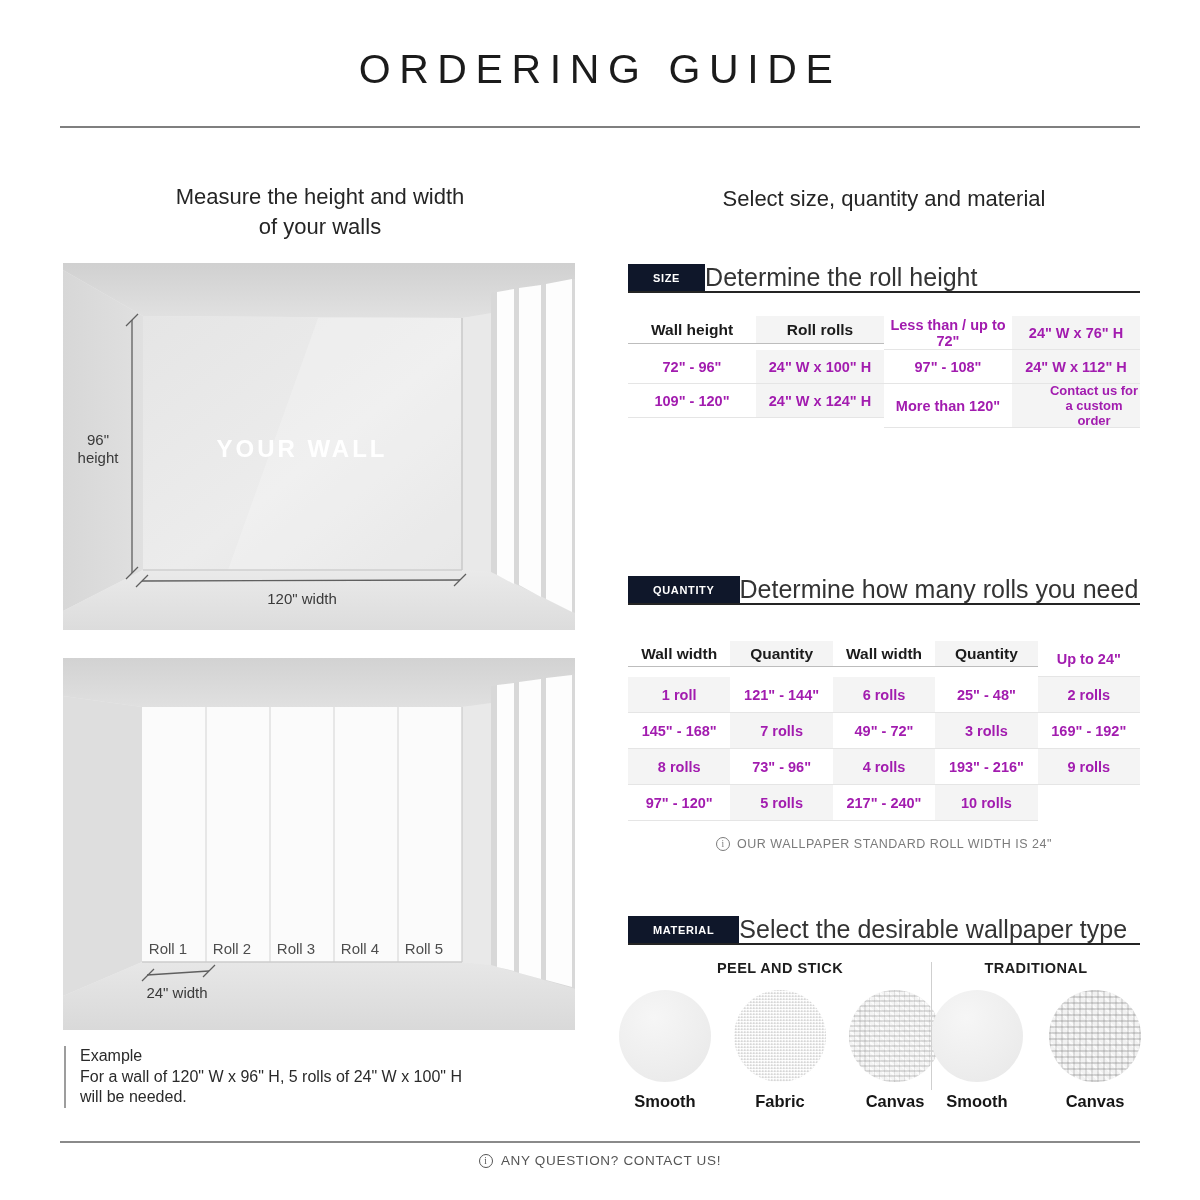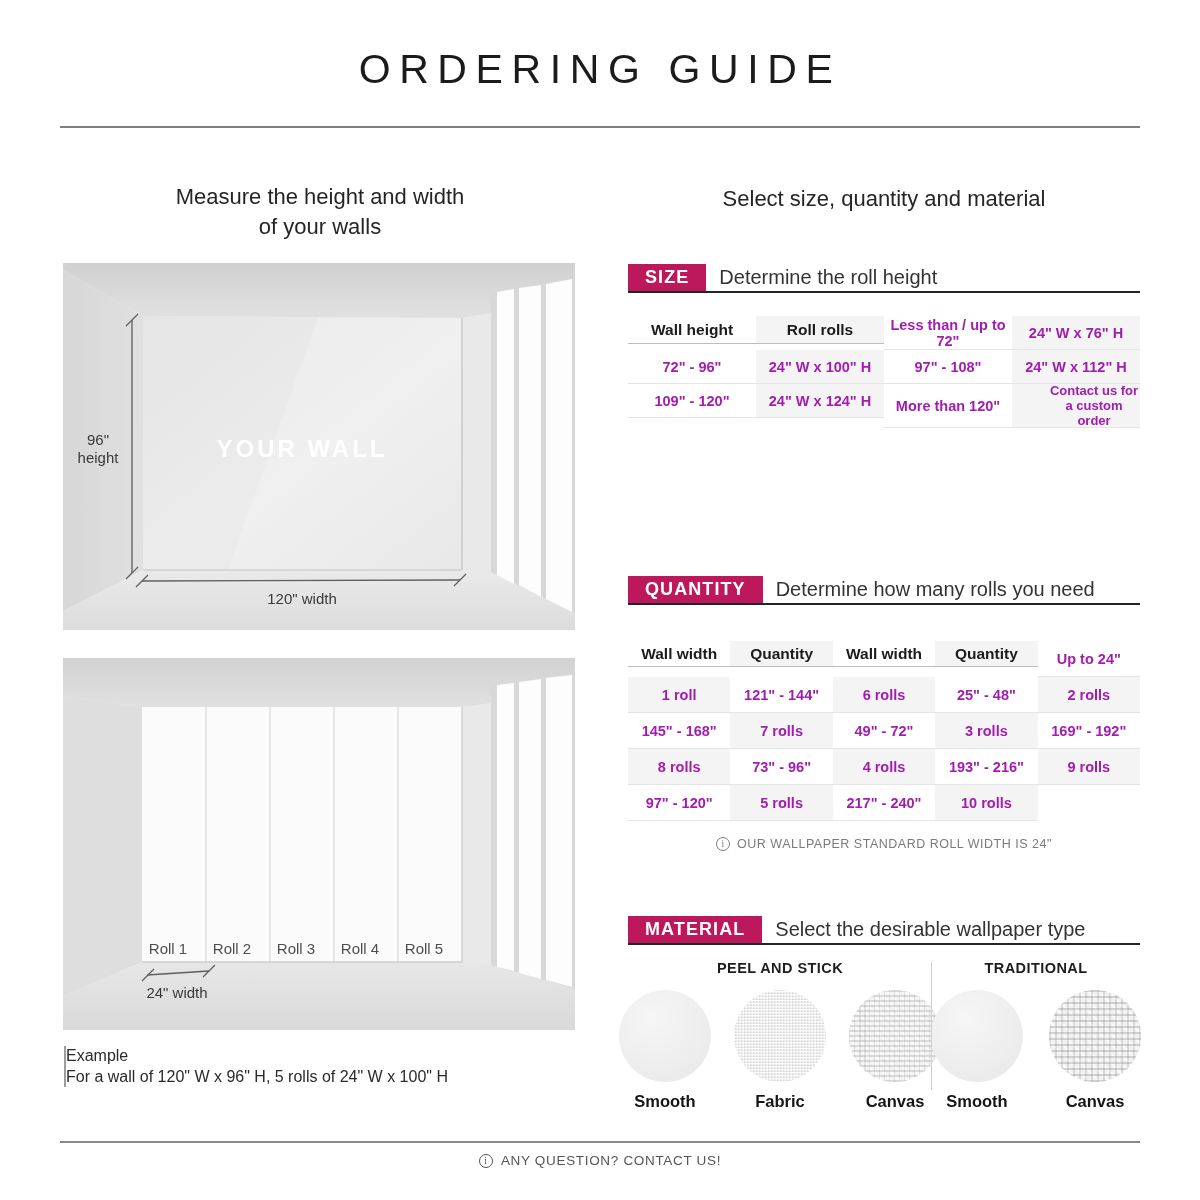--- a/index.html
+++ b/index.html
@@ -38,33 +38,33 @@
   .room-label { position:absolute; color:#3a3a3a; font-size:15px; line-height:18px; text-align:center; }
   .your-wall {
     position:absolute; left:80px; top:172px; width:318px;
     text-align:center; color:#ffffff; font-size:24px; font-weight:bold; letter-spacing:3px;
   }
   .roll-label { position:absolute; top:282px; width:52px; text-align:center; color:#4e4e4e; font-size:15px; }
 
   
   .example {
     top:1046px; left:64px; width:470px;
-    border-left:2px solid #9d9d9d; 
+    border-left:2px solid #9d9d9d; padding-left:14px;
     font-size:16px; line-height:20.5px; color:#2a2a2a;
   }
 
   
   .section { left:628px; width:512px; }
   .sec-head { display:flex; align-items:stretch; border-bottom:2px solid #242424; height:29px; }
   .badge {
-    background:#be185d; color:#ffffff; font-weight:bold;
-    font-size:18px; letter-spacing:0.06em;
-    display:flex; align-items:center; padding:0 17px;
-  }
-  .sec-title { font-size:20px; color:#333333; display:flex; align-items:center; padding-left:13px; }
+    background:#0f172a; color:#ffffff; font-weight:bold;
+    font-size:11px; letter-spacing:0.06em;
+    display:flex; align-items:center; padding:0 25px;
+  }
+  .sec-title { font-size:25px; color:#333333; display:flex; align-items:center; }
 
   .grid-table { display:grid; }
   .size-table { grid-template-columns:1fr 1fr 1fr 1fr; margin-top:23px; }
   .qty-table  { grid-template-columns:repeat(5,1fr); margin-top:36px; }
   .cell {
     display:flex; align-items:center; justify-content:center;
     height:34px; border-bottom:1px solid #e5e5e5;
     font-size:14.5px; color:#a21caf; text-align:center;font-weight:bold;
   }
   .qty-table .cell { height:36px; }
@@ -238,20 +238,21 @@
   <span class="roll-label" style="left:143px;">Roll 2</span>
   <span class="roll-label" style="left:207px;">Roll 3</span>
   <span class="roll-label" style="left:271px;">Roll 4</span>
   <span class="roll-label" style="left:335px;">Roll 5</span>
   <div class="room-label" style="left:64px; top:326px; width:100px;">24" width</div>
 </div>
 
 <div class="abs example">
   <div>Example</div>
   <div>For a wall of 120" W x 96" H, 5 rolls of 24" W x 100" H</div>
+  <div>will be needed.</div>
 </div>
 
 <div class="abs section" style="top:264px;">
   <div class="sec-head">
     <div class="badge">SIZE</div>
     <div class="sec-title">Determine the roll height</div>
   </div>
   <div class="grid-table size-table">
     <div class="cell head">Wall height</div>
     <div class="cell head shade">Roll rolls</div>

